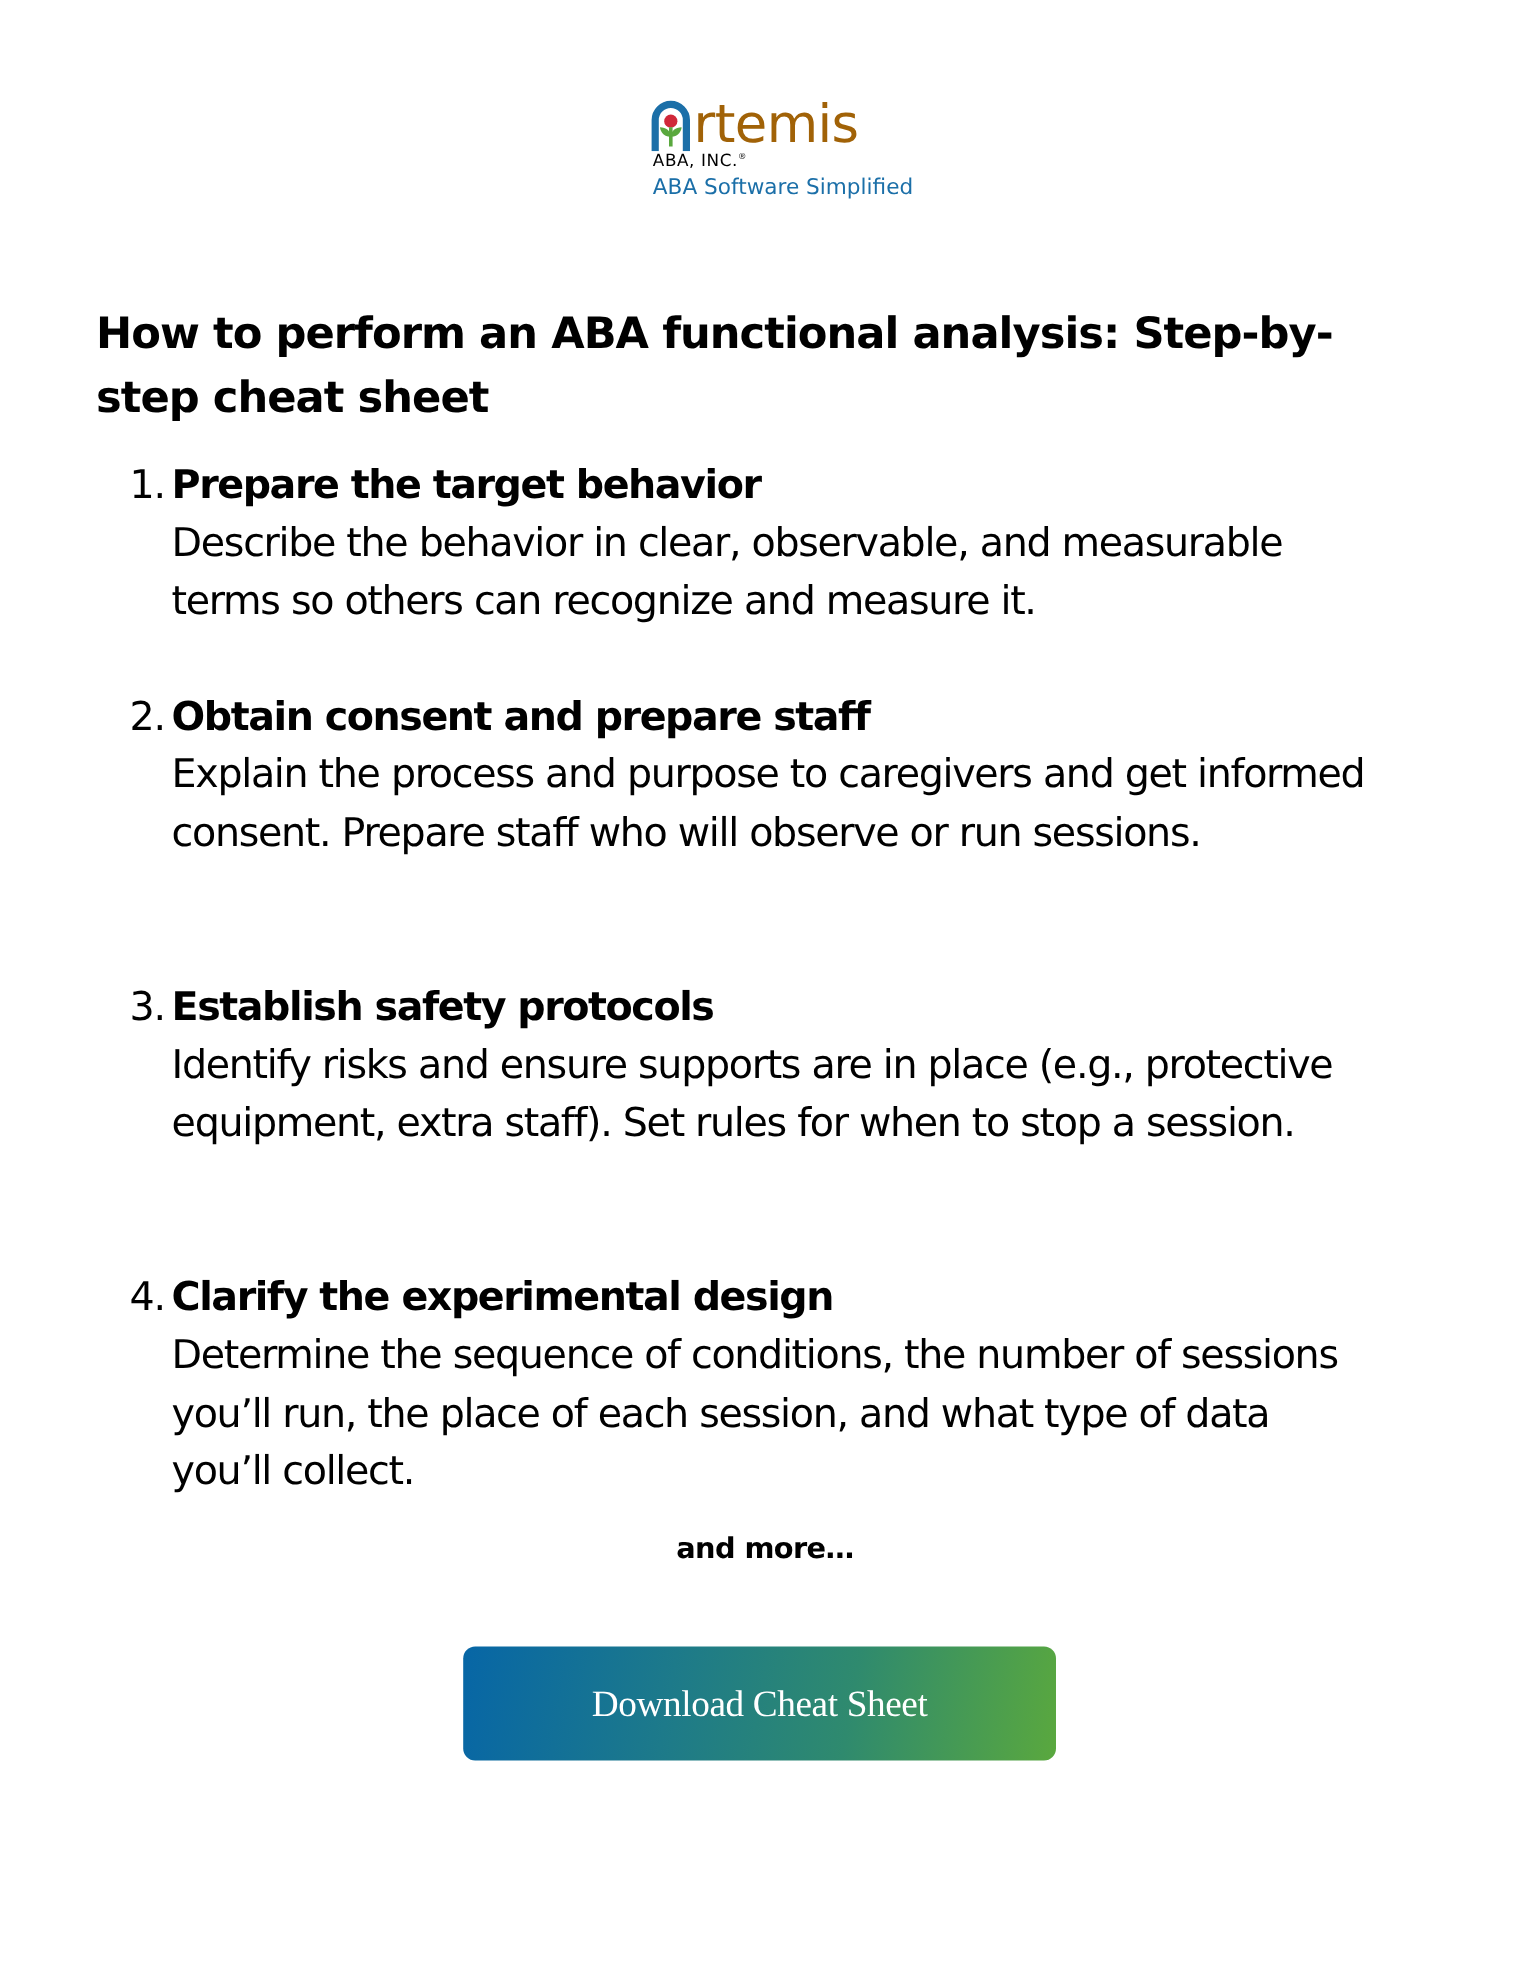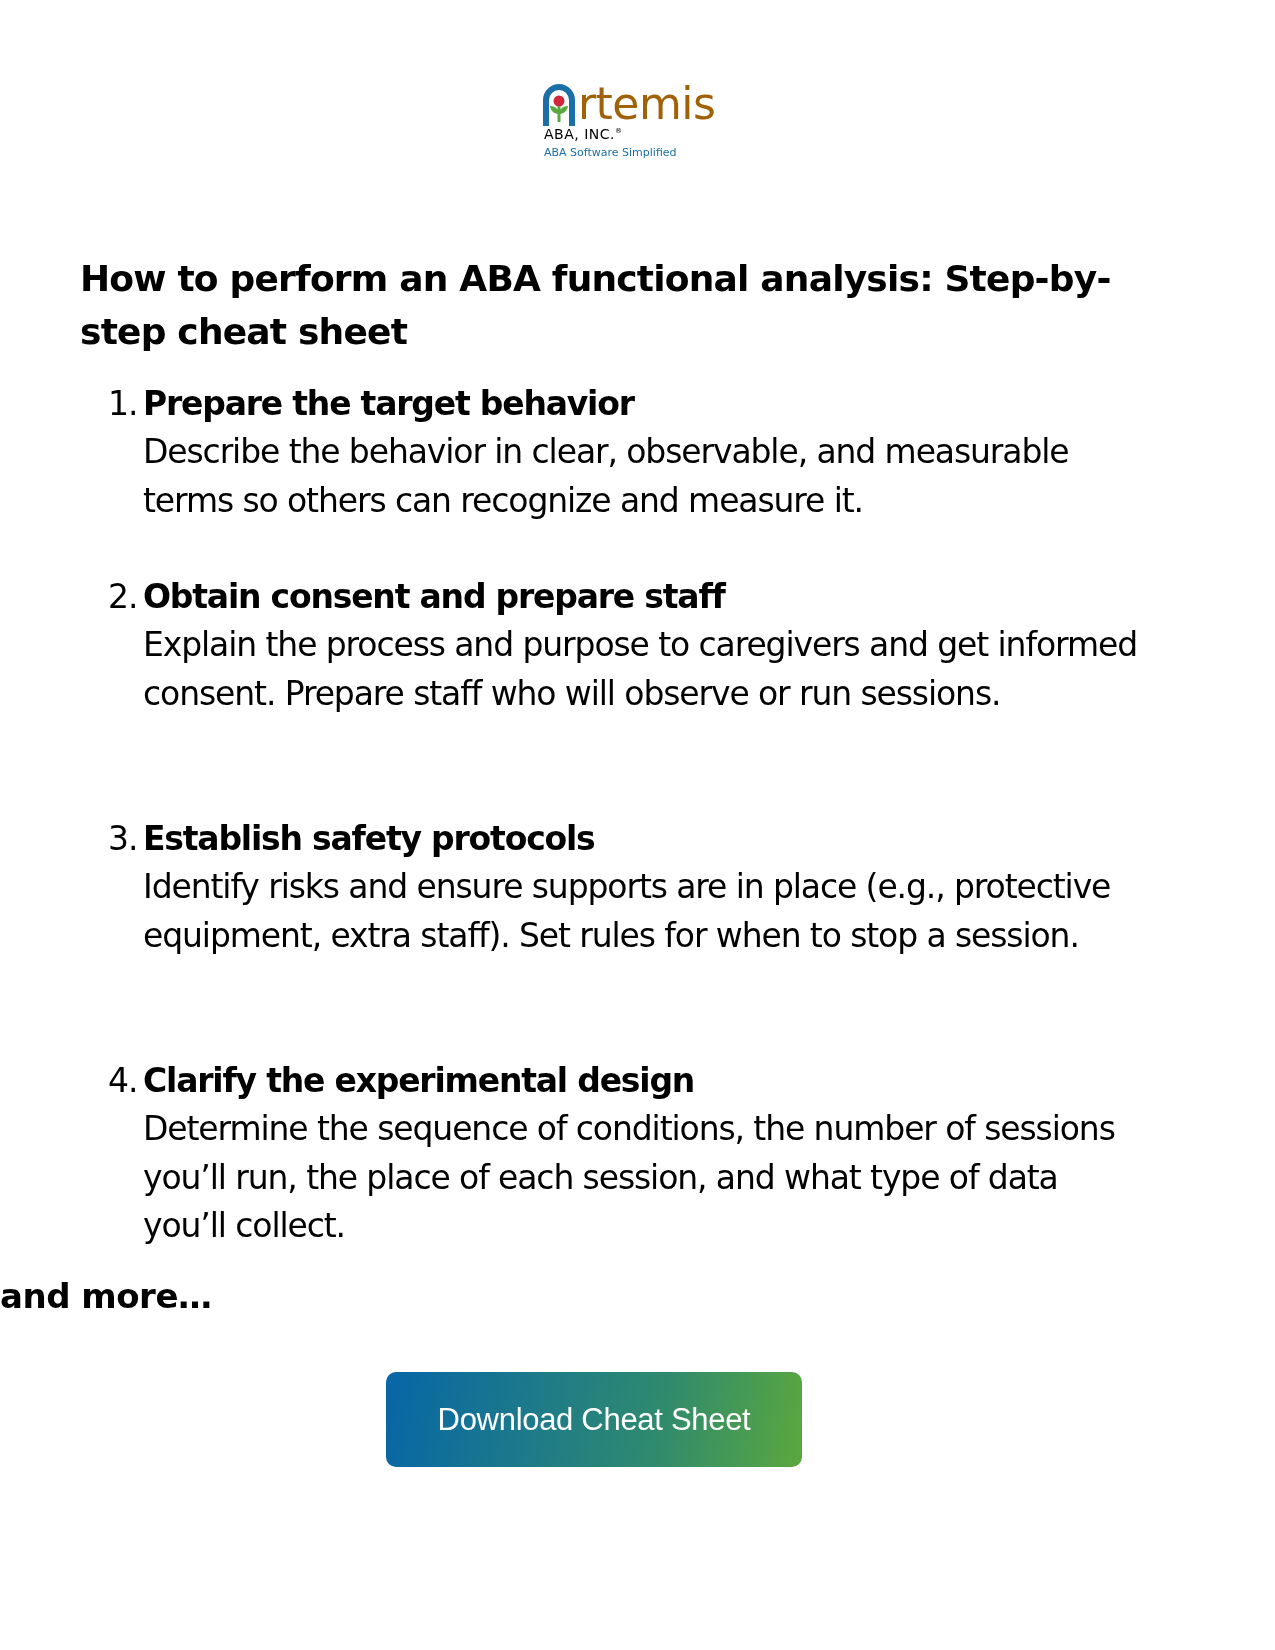--- a/index.html
+++ b/index.html
@@ -4,29 +4,29 @@
 <style>
   html, body { margin: 0; padding: 0; background: #ffffff; }
   body { width: 1275px; height: 1650px; position: relative; font-family: "Liberation Sans", "DejaVu Sans", sans-serif; color: #000; overflow: hidden; }
   .logo { position: absolute; left: 542px; top: 76px; width: 200px; height: 95px; }
   .logo-word { position: absolute; left: 0; top: 0; height: 50px; display: flex; align-items: flex-end; }
   .logo-arch { width: 34px; height: 44px; position: relative; }
   .logo-arch svg { display: block; }
   .logo-rest { font-family: "DejaVu Sans", sans-serif; font-size: 44px; line-height: 44px; color: #a16207; letter-spacing: -0.5px; font-weight: 500; margin-left: 2px; }
   .logo-sub1 { position: absolute; left: 2px; top: 50px; font-family: "DejaVu Sans", sans-serif; font-size: 14px; color: #000000; letter-spacing: 0.5px; }
   .logo-sub1 sup { font-size: 7px; }
-  .logo-sub2 { position: absolute; left: 2px; top: 70px; font-family: "DejaVu Sans", sans-serif; font-size: 11px; color: #1b6fa8; white-space: nowrap; text-align: right; }
+  .logo-sub2 { position: absolute; left: 2px; top: 70px; font-family: "DejaVu Sans", sans-serif; font-size: 18px; color: #1b6fa8; white-space: nowrap; text-align: right; }
   .title { position: absolute; left: 80px; top: 252px; width: 1115px; text-align: left; font-weight: bold; font-size: 36px; line-height: 53px; font-family: "DejaVu Sans", sans-serif; letter-spacing: -0.8px; }
   .steps { position: absolute; left: 0; top: 380px; width: 1275px; margin: 0; padding: 0; list-style: none; }
   .step { position: absolute; left: 0; width: 1275px; }
   .step-num { position: absolute; left: 108px; top: 0; font-size: 33px; line-height: 48px; font-family: "DejaVu Sans", sans-serif; letter-spacing: -1px; }
   .step-head { position: absolute; left: 143px; top: 0; font-size: 33px; font-weight: bold; line-height: 48px; font-family: "DejaVu Sans", sans-serif; letter-spacing: -1.2px; white-space: nowrap; }
   .step-body { position: absolute; left: 143px; top: 48px; width: 1000px; font-size: 33px; line-height: 48.5px; font-family: "DejaVu Sans", sans-serif; letter-spacing: -1.1px; }
-  .more { position: absolute; left: 0; top: 1276px; width: 1275px; text-align: left; font-size: 34px; font-weight: bold; font-family: "DejaVu Sans", sans-serif; letter-spacing: -0.5px; }
-  .cta { position: absolute; left: 386px; top: 1372px; width: 416px; height: 95px; border-radius: 10px; background: linear-gradient(100deg, #0766a6 0%, #1d7a8a 35%, #2f8a6e 65%, #5aa83e 100%); border: none; color: #fff; font-family: Liberation Sans, sans-serif; font-size: 31px; display: flex; align-items: center; justify-content: center; cursor: pointer; letter-spacing: -0.3px; }
+  .more { position: absolute; left: 0; top: 1276px; width: 1275px; text-align: center; font-size: 24px; font-weight: bold; font-family: "DejaVu Sans", sans-serif; letter-spacing: -0.5px; }
+  .cta { position: absolute; left: 386px; top: 1372px; width: 494px; height: 95px; border-radius: 10px; background: linear-gradient(100deg, #0766a6 0%, #1d7a8a 35%, #2f8a6e 65%, #5aa83e 100%); border: none; color: #fff; font-family: Liberation Serif, serif; font-size: 31px; display: flex; align-items: center; justify-content: center; cursor: pointer; letter-spacing: -0.3px; }
 </style>
 </head>
 <body>
 
 <div class="logo">
   <div class="logo-word">
     <div class="logo-arch">
       <svg width="34" height="44" viewBox="0 0 34 44">
         <path d="M4 44 V18 A13 13 0 0 1 30 18 V44" fill="none" stroke="#1b6fa8" stroke-width="6"></path>
         <circle cx="17" cy="19" r="5.5" fill="#d0283a"></circle>

